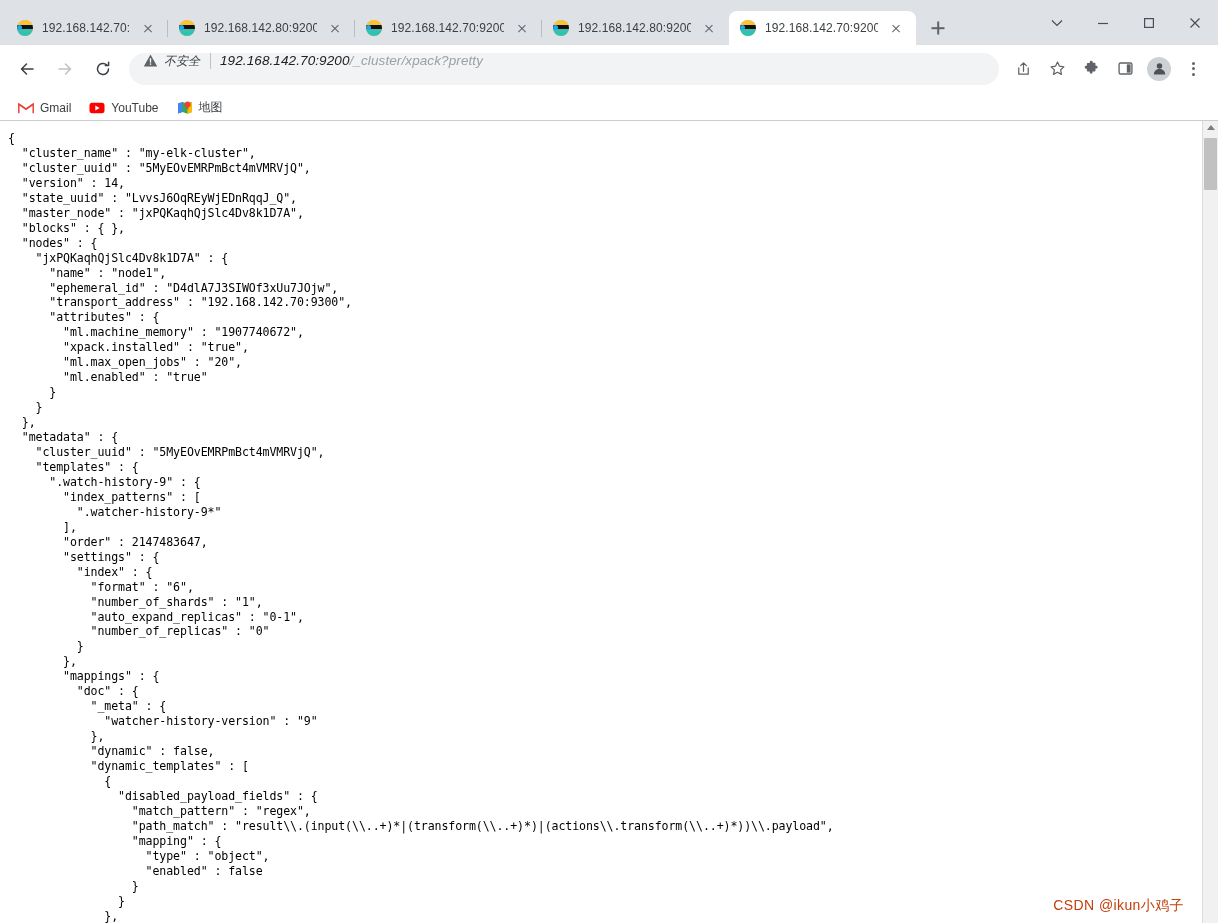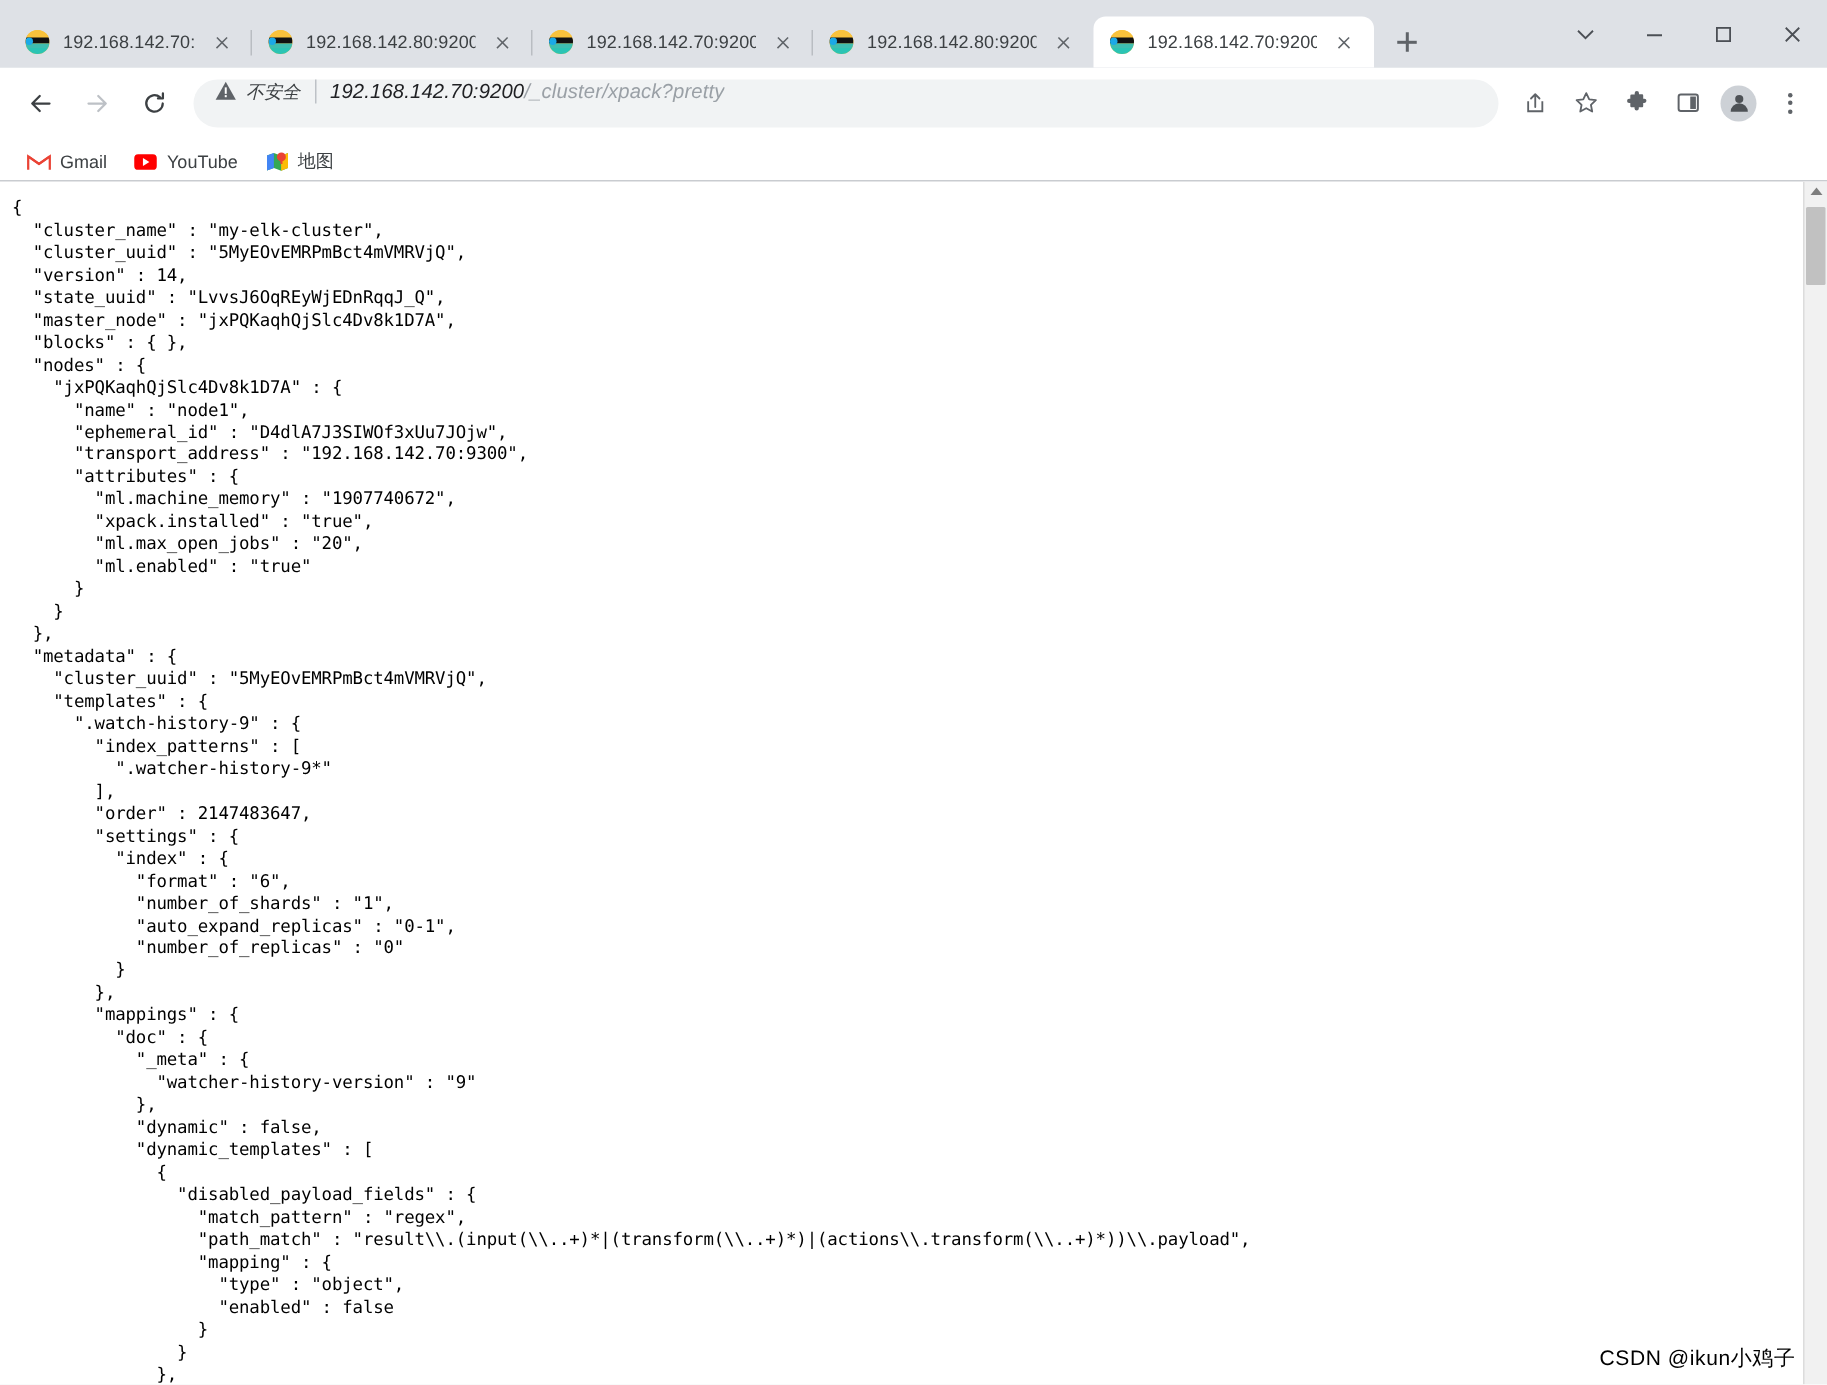--- a/index.html
+++ b/index.html
@@ -243,23 +243,23 @@
     position: absolute;
     top: 17px; left: 1px;
     width: 13px; height: 52px;
     background: #c1c1c1;
     border-radius: 1px;
   }
 
   
   .watermark {
     position: absolute;
-    right: 21px; bottom: 8px;
+    right: 34px; bottom: 8px;
     font-size: 14px;
-    color: #000000;
+    color: #c2410c;
     font-family: "Liberation Sans", sans-serif;
     letter-spacing: 0.4px;
     user-select: none;
   }
 </style>
 </head>
 <body>
 
 <div id="browser">
 

